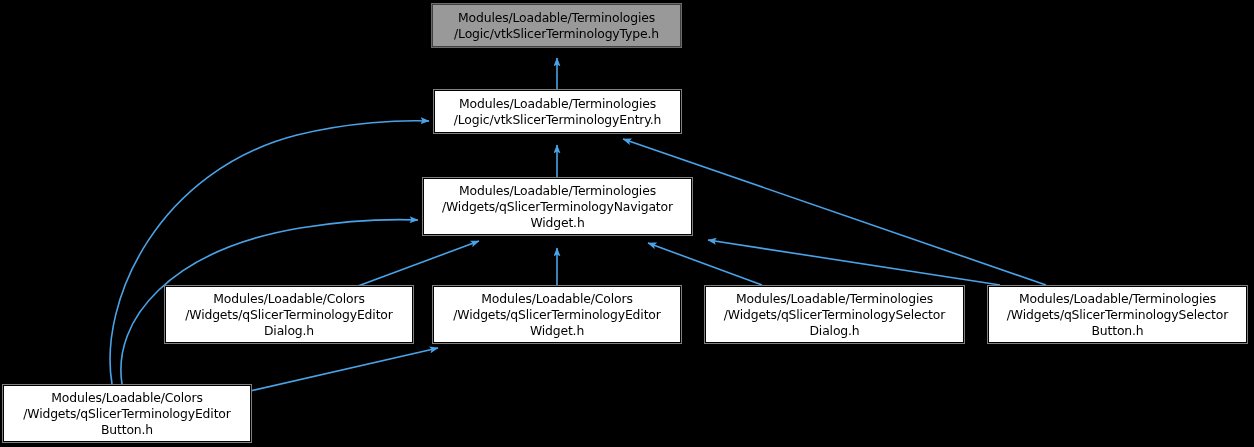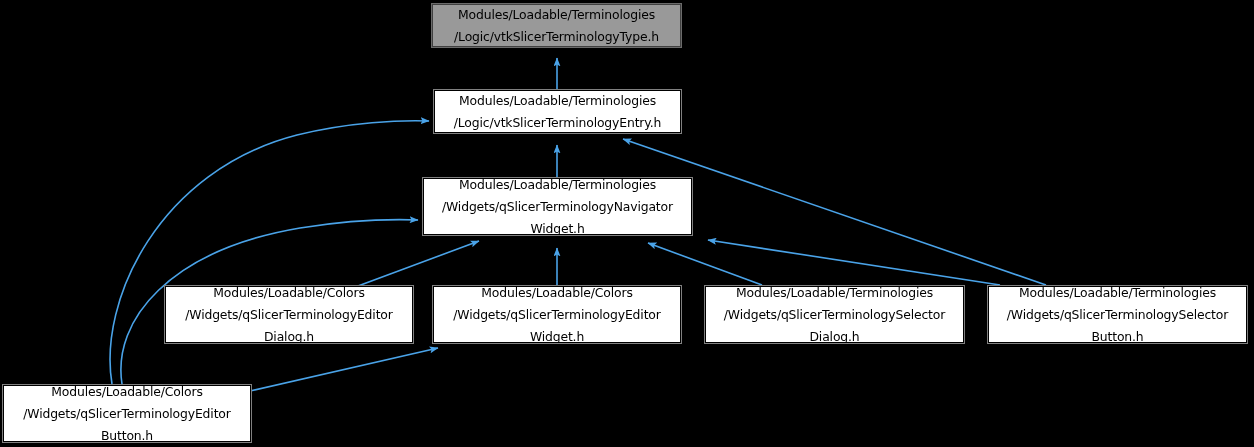--- a/index.html
+++ b/index.html
@@ -28,21 +28,21 @@
     background: #ffffff;
     border: 1px solid #000000;
     outline: 1px solid #808080;
     outline-offset: 0px;
     display: flex;
     align-items: center;
     justify-content: center;
     text-align: center;
     color: #000000;
     font-size: 12.4px;
-    line-height: 22px;
+    line-height: 16px;
     letter-spacing: -0.15px;
     white-space: pre-line;
     z-index: 5;
   }
   .node-box.highlight {
     background: #999999;
     border: 1px solid #404040;
     outline: 1px solid #6b6b6b;
   }
   .node-label {

